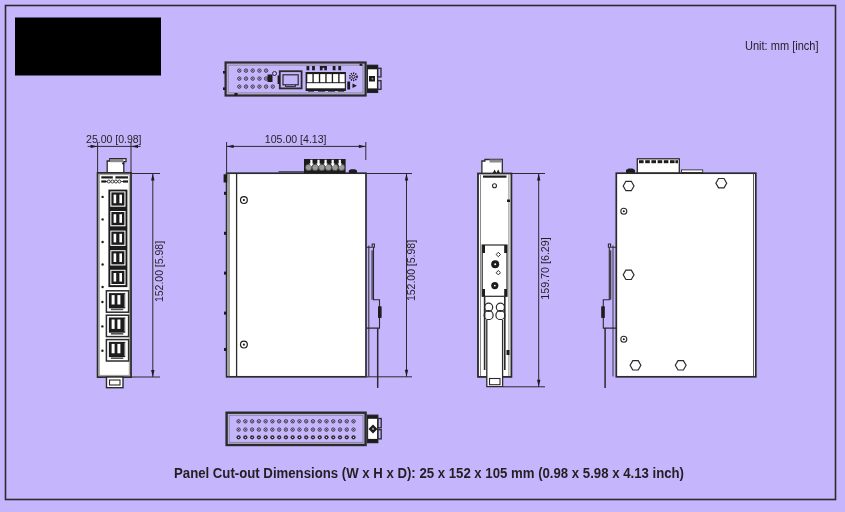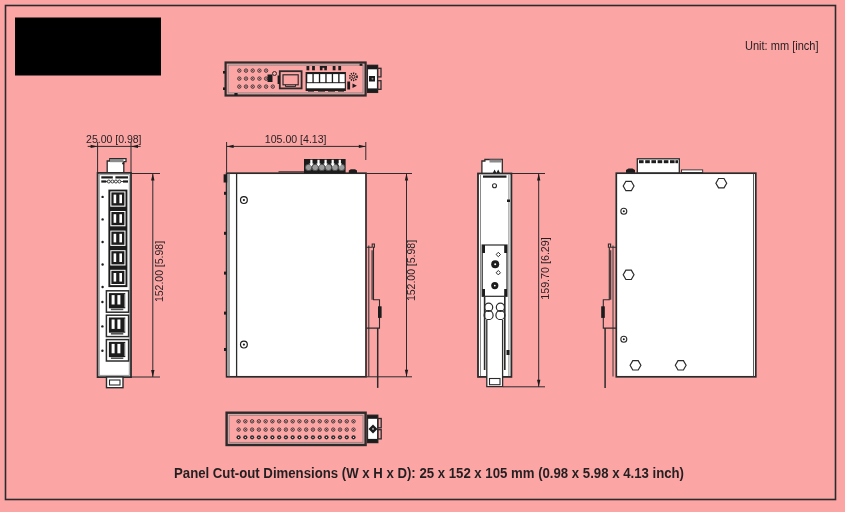--- a/index.html
+++ b/index.html
@@ -1,16 +1,16 @@
 <!DOCTYPE html>
 <html><head>
 <meta charset="utf-8">
 <style>
   html,body{margin:0;padding:0;background:#ffffff;}
-  #page{position:relative;width:845px;height:512px;background:#fca5a5;overflow:hidden;}
+  #page{position:relative;width:845px;height:512px;background:#c4b5fd;overflow:hidden;}
   svg text{font-family:"Liberation Sans",sans-serif;fill:#231f20;}
 </style>
 </head>
 <body>
 <div id="page">
 <svg width="845" height="512" viewBox="0 0 845 512" xmlns="http://www.w3.org/2000/svg">
 
 <rect x="5.5" y="5.5" width="830" height="494" fill="none" stroke="#2b2b2b" stroke-width="1.6"></rect>
 
 <rect x="15" y="17.5" width="146" height="58" fill="#000000"></rect>

